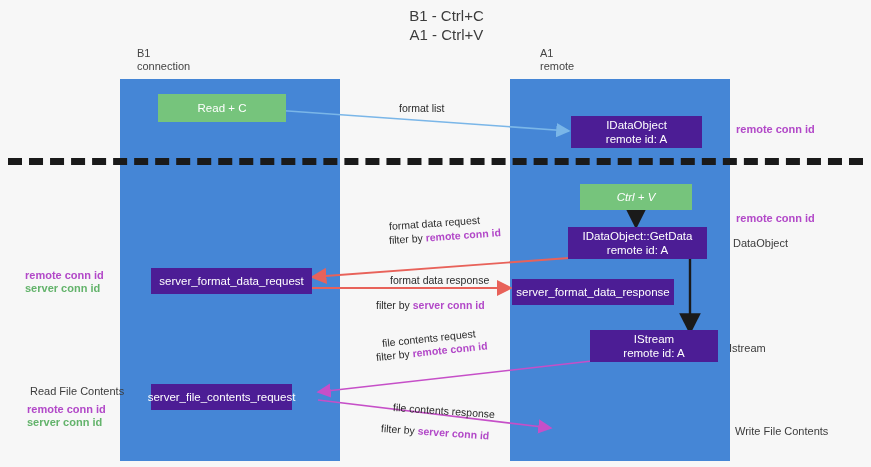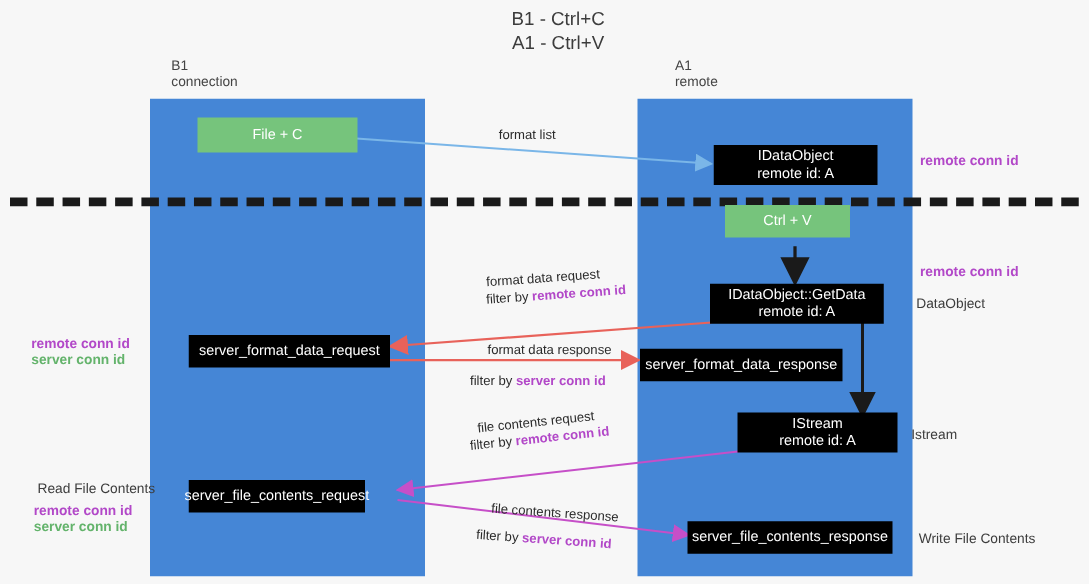--- a/index.html
+++ b/index.html
@@ -40,21 +40,21 @@
   }
 
   
   .node{
     position:absolute;box-sizing:border-box;
     display:flex;flex-direction:column;align-items:center;justify-content:center;
     text-align:center;color:#ffffff;font-size:11.5px;line-height:14px;
     white-space:pre-line;padding:2px 4px;
   }
   .node.green{background:#76c47c;}
-  .node.orange{background:#000000;}
+  .node.orange{background:#4c1d95;}
 
   
   .sidelabel{
     position:absolute;font-size:11px;color:#3c3c3c;line-height:14px;
     white-space:pre-line;
   }
   .connlabel{
     position:absolute;font-size:11px;font-weight:bold;line-height:14px;
     white-space:pre-line;
   }
@@ -112,40 +112,39 @@
 
     <path d="M690,258 L690,330" fill="none" stroke="#1a1a1a" stroke-width="2.4" marker-end="url(#mk-blk)"></path>
 
     <line x1="592" y1="361" x2="318" y2="392" stroke="#c64fc8" stroke-width="1.6" marker-end="url(#mk-mag)"></line>
 
     <line x1="318" y1="400" x2="551" y2="428" stroke="#c64fc8" stroke-width="1.6" marker-end="url(#mk-mag)"></line>
   </svg>
 
   <div class="divider"></div>
 
-  <div class="node green" style="left:158px;top:94px;width:128px;height:28px;">File + C</div>
+  <div class="node green" style="left:158px;top:94px;width:128px;height:28px;">Read + C</div>
 
   <div class="node orange" style="left:571px;top:116px;width:131px;height:32px;">IDataObject
 remote id: A</div>
 
-  <div class="node green" style="left:580px;top:164px;width:100px;height:26px;">Ctrl + V</div>
+  <div class="node green" style="left:580px;top:184px;width:112px;height:26px;font-style:italic;">Ctrl + V</div>
 
   <div class="node orange" style="left:568px;top:227px;width:139px;height:32px;">IDataObject::GetData
 remote id: A</div>
 
   <div class="node orange" style="left:512px;top:279px;width:162px;height:26px;">server_format_data_response</div>
 
   <div class="node orange" style="left:151px;top:268px;width:161px;height:26px;">server_format_data_request</div>
 
   <div class="node orange" style="left:590px;top:330px;width:128px;height:32px;">IStream
 remote id: A</div>
 
   <div class="node orange" style="left:151px;top:384px;width:141px;height:26px;">server_file_contents_request</div>
 
-  <div class="node orange" style="left:550px;top:417px;width:164px;height:26px;">server_file_contents_response</div>
 
   <div class="connlabel c-purple" style="left:736px;top:122px;">remote conn id</div>
 
   <div class="connlabel c-purple" style="left:736px;top:211px;">remote conn id</div>
 
   <div class="sidelabel" style="left:733px;top:236px;">DataObject</div>
 
   <div class="sidelabel" style="left:729px;top:341px;">Istream</div>
 
   <div class="sidelabel" style="left:735px;top:424px;">Write File Contents</div>

